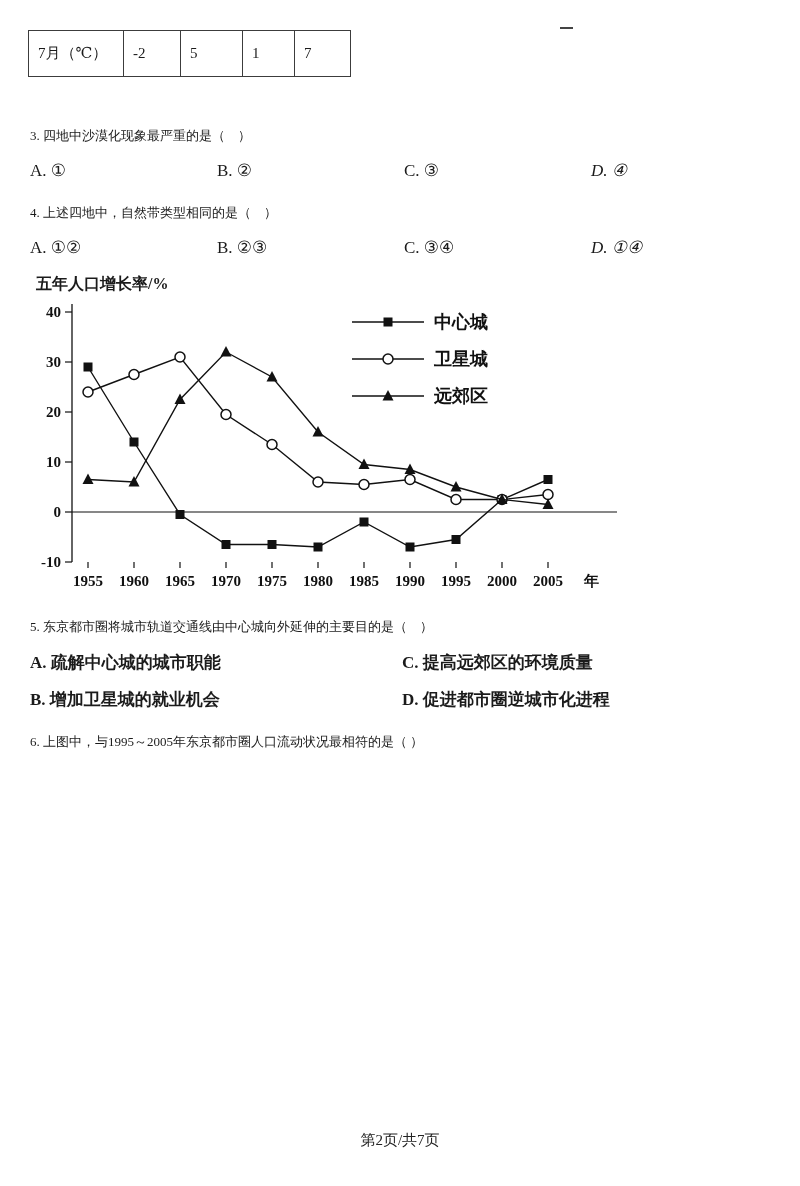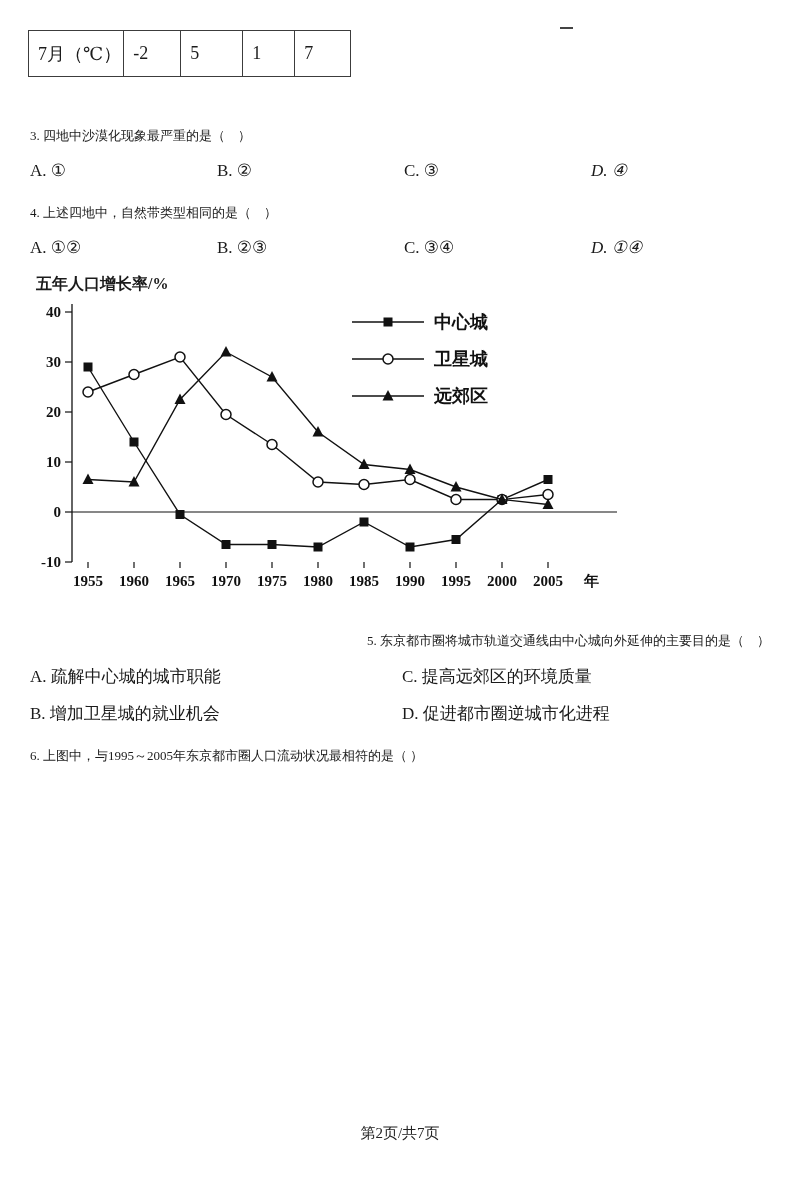--- a/index.html
+++ b/index.html
@@ -9,46 +9,46 @@
     margin:0 auto;
     background:#ffffff;
     color:#1b1b1b;
     font-family:"Liberation Serif","DejaVu Serif",serif;
     overflow:hidden;
   }
   .stray{position:absolute;top:27px;left:560px;width:13px;height:2px;background:#444;}
   table.climate{border-collapse:collapse;margin:30px 0 0 28px;table-layout:fixed;}
   table.climate td{
     border:1.3px solid #3c3c3c;
-    height:45px;font-size:18px;
+    height:45px;font-size:15px;
     padding:0 2px 0 9px;vertical-align:middle;
     white-space:nowrap;
   }
   .stem{font-size:13px;line-height:25px;margin:0 30px;}
   .mt-lg{margin-top:46px;}
   .mt-md{margin-top:17px;}
-  .mt-sm{margin-top:28px;text-align:right;}
+  .mt-sm{margin-top:14px;}
   .opts{display:flex;margin:11px 30px 0 30px;font-size:17px;line-height:24px;}
   .opts span{width:187px;}
   .opts span:last-child{width:auto;font-style:italic;}
   .passage{
     font-size:17px;line-height:29px;
     text-align:justify;text-indent:2em;
     margin:14px 26px 0 30px;
   }
   .chart{margin:14px 0 0 32px;font-weight:bold;}
   .chart-ylabel{font-size:16px;margin:0 0 3px 4px;}
   svg text{font-family:"Liberation Serif","DejaVu Serif",serif;fill:#111;}
   .opts2{
     display:grid;grid-template-columns:372px auto;
     row-gap:13px;margin:12px 30px 0 30px;
-    font-size:17px;line-height:24px;
+    font-size:17px;line-height:24px;font-weight:bold;
   }
   .footer{
-    position:absolute;left:0;bottom:43px;width:100%;
+    position:absolute;left:0;bottom:36px;width:100%;
     text-align:center;font-size:15px;color:#222;
   }
 </style>
 </head>
 <body>
 
 <div class="page">
 
   <div class="stray"></div>
 

